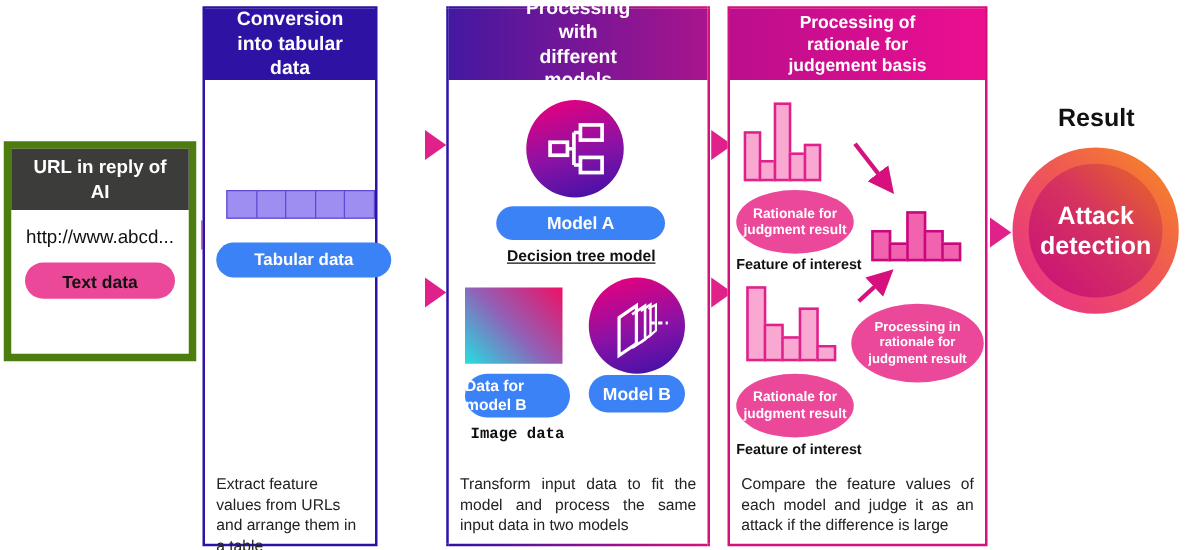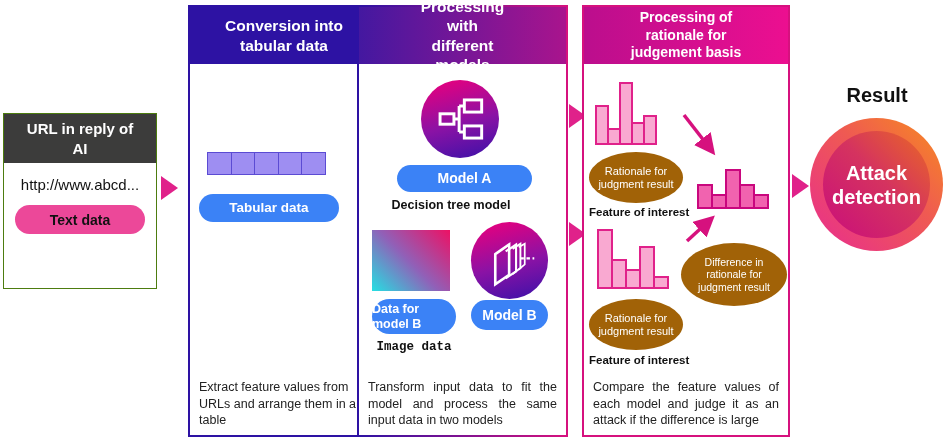--- a/index.html
+++ b/index.html
@@ -1,40 +1,40 @@
 <!DOCTYPE html>
 <html><head>
 <meta charset="utf-8">
 <style>
   html,body{margin:0;padding:0;background:#fff;}
   .stage{position:relative;width:950px;height:440px;background:#fff;
          font-family:"Liberation Sans",sans-serif;overflow:hidden;}
   .abs{position:absolute;box-sizing:border-box;}
 
   
-  .input-box{left:3px;top:113px;width:154px;height:176px;border:1px solid #4d7c0f;background:#fff;}
+  .input-box{left:3px;top:113px;width:154px;height:176px;border:6px solid #4d7c0f;background:#fff;}
   .input-box .hdr{height:49px;background:#3C3C3B;color:#fff;font-weight:bold;font-size:15px;
                   line-height:1.3;display:flex;align-items:center;justify-content:center;
                   text-align:center;padding:0 14px;box-sizing:border-box;}
   .input-box .url{margin-top:13px;text-align:center;font-size:15px;color:#111;}
   .input-box .tag{margin:12px 11px 0;background:#ec4899;border-radius:15px;height:29px;
                   display:flex;align-items:center;justify-content:center;
                   font-weight:bold;font-size:14px;color:#111;}
 
   
   .tri{width:0;height:0;border-top:12px solid transparent;border-bottom:12px solid transparent;
        border-left:17px solid #E0218A;}
 
   
   .panel{top:5px;height:432px;background:#fff;border:2px solid #2D12A3;}
   .panel .phead{height:57px;color:#fff;font-weight:bold;display:flex;align-items:center;
                 justify-content:center;text-align:center;line-height:1.25;box-sizing:border-box;}
   .panel .caption{position:absolute;left:9px;right:9px;top:372px;font-size:12.5px;
                   line-height:1.32;color:#222;}
-  .p1{left:188px;width:192px;}
+  .p1{left:162px;width:140px;}
   .p1 .phead{background:#2D12A3;font-size:15.5px;padding:0 14px;}
   .p2{left:357px;width:211px;border:2px solid;border-image:linear-gradient(90deg,#2D12A3,#D6117E) 1;}
   .p2 .phead{background:linear-gradient(90deg,#4418A0,#A9148D);font-size:15.5px;padding:0 58px;}
   .p2 .caption{text-align:justify;}
   .p3{left:582px;width:208px;border-color:#D6117E;}
   .p3 .phead{background:linear-gradient(90deg,#BB0E8D,#EC0F90);font-size:14px;padding:0 36px;}
   .p3 .caption{text-align:justify;}
 
   
   .strip{left:17px;top:145px;display:flex;}
@@ -45,39 +45,39 @@
         justify-content:center;text-align:left;line-height:1.15;}
   .tab-pill{left:9px;top:187px;width:140px;height:28px;border-radius:15px;font-size:13.5px;}
 
   
   .mcircle{border-radius:50%;display:flex;align-items:center;justify-content:center;
            background:linear-gradient(165deg,#E6007E 5%,#8A12A5 55%,#4311A8 95%);}
   .circle-a{left:62px;top:73px;width:78px;height:78px;}
   .circle-b{left:112px;top:215px;width:77px;height:77px;}
   .pill-ma{left:38px;top:158px;width:135px;height:27px;border-radius:14px;font-size:14px;}
   .cap-b{font-weight:bold;font-size:12.5px;color:#111;text-align:center;line-height:1.2;}
-  .cap-ma{left:12px;top:191px;width:160px;}
+  .cap-ma{left:26px;top:191px;width:160px;text-decoration:underline;}
   .imgsq{left:13px;top:223px;width:78px;height:61px;
          background:linear-gradient(45deg,#25DFE2 0%,#9061B8 48%,#ED1164 100%);}
   .pill-db{left:13px;top:292px;width:84px;height:35px;border-radius:18px;font-size:12.5px;}
   .cap-img{left:13px;top:333px;width:84px;font-family:Liberation Mono, monospace;}
   .pill-mb{left:112px;top:293px;width:77px;height:30px;border-radius:15px;font-size:14px;}
   .cap-mb{left:95px;top:331px;width:112px;}
 
   
   .chart{position:absolute;display:flex;align-items:flex-end;}
   .chart .bar{box-sizing:border-box;border:2px solid var(--bstroke);background:var(--bfill);
               margin-left:-2px;width:14px;}
   .chart .bar:first-child{margin-left:0;}
   .chart-a{left:11px;top:75px;height:63px;--bfill:#F9A9D1;--bstroke:#E0218A;}
   .chart-b{left:13px;top:222px;height:60px;--bfill:#F9A9D1;--bstroke:#E0218A;}
   .chart-b .bar{width:16px;}
   .chart-diff{left:113px;top:162px;height:40px;--bfill:#F163AF;--bstroke:#C9077E;}
   .chart-diff .bar{width:16px;}
-  .oval{background:#a16207;color:#fff;font-weight:normal;border-radius:50%;
+  .oval{background:#ec4899;color:#fff;font-weight:bold;border-radius:50%;
         display:flex;align-items:center;justify-content:center;text-align:center;line-height:1.18;}
   .oval-a{left:5px;top:145px;width:94px;height:51px;font-size:11px;}
   .oval-b{left:5px;top:292px;width:94px;height:51px;font-size:11px;}
   .oval-d{left:97px;top:236px;width:106px;height:63px;font-size:10.5px;padding:0 8px;}
   .feat{position:absolute;font-weight:bold;font-size:11.5px;color:#111;}
   .feat-a{left:5px;top:199px;}
   .feat-b{left:5px;top:347px;}
   .cmp-arrows{position:absolute;left:0;top:0;pointer-events:none;}
 
   
@@ -180,21 +180,21 @@
     <div class="abs oval oval-b">Rationale for judgment result</div>
     <div class="feat feat-b">Feature of interest</div>
 
     <div class="chart chart-diff">
         <div class="bar" style="height: 25px;"></div>
         <div class="bar" style="height: 15px;"></div>
         <div class="bar" style="height: 40px;"></div>
         <div class="bar" style="height: 25px;"></div>
         <div class="bar" style="height: 15px;"></div>
       </div>
-    <div class="abs oval oval-d">Difference in rationale for judgment result</div>
+    <div class="abs oval oval-d">Processing in rationale for judgment result</div>
 
     <svg class="cmp-arrows" width="204" height="428">
       <defs>
         <marker id="ah" markerWidth="8" markerHeight="8" refX="4.5" refY="3" orient="auto">
           <path d="M0,0 L6,3 L0,6 Z" fill="#D6117E"></path>
         </marker>
       </defs>
       <line x1="100" y1="108" x2="128" y2="144" stroke="#D6117E" stroke-width="3.5" marker-end="url(#ah)"></line>
       <line x1="103" y1="234" x2="127" y2="212" stroke="#D6117E" stroke-width="3.5" marker-end="url(#ah)"></line>
     </svg>

